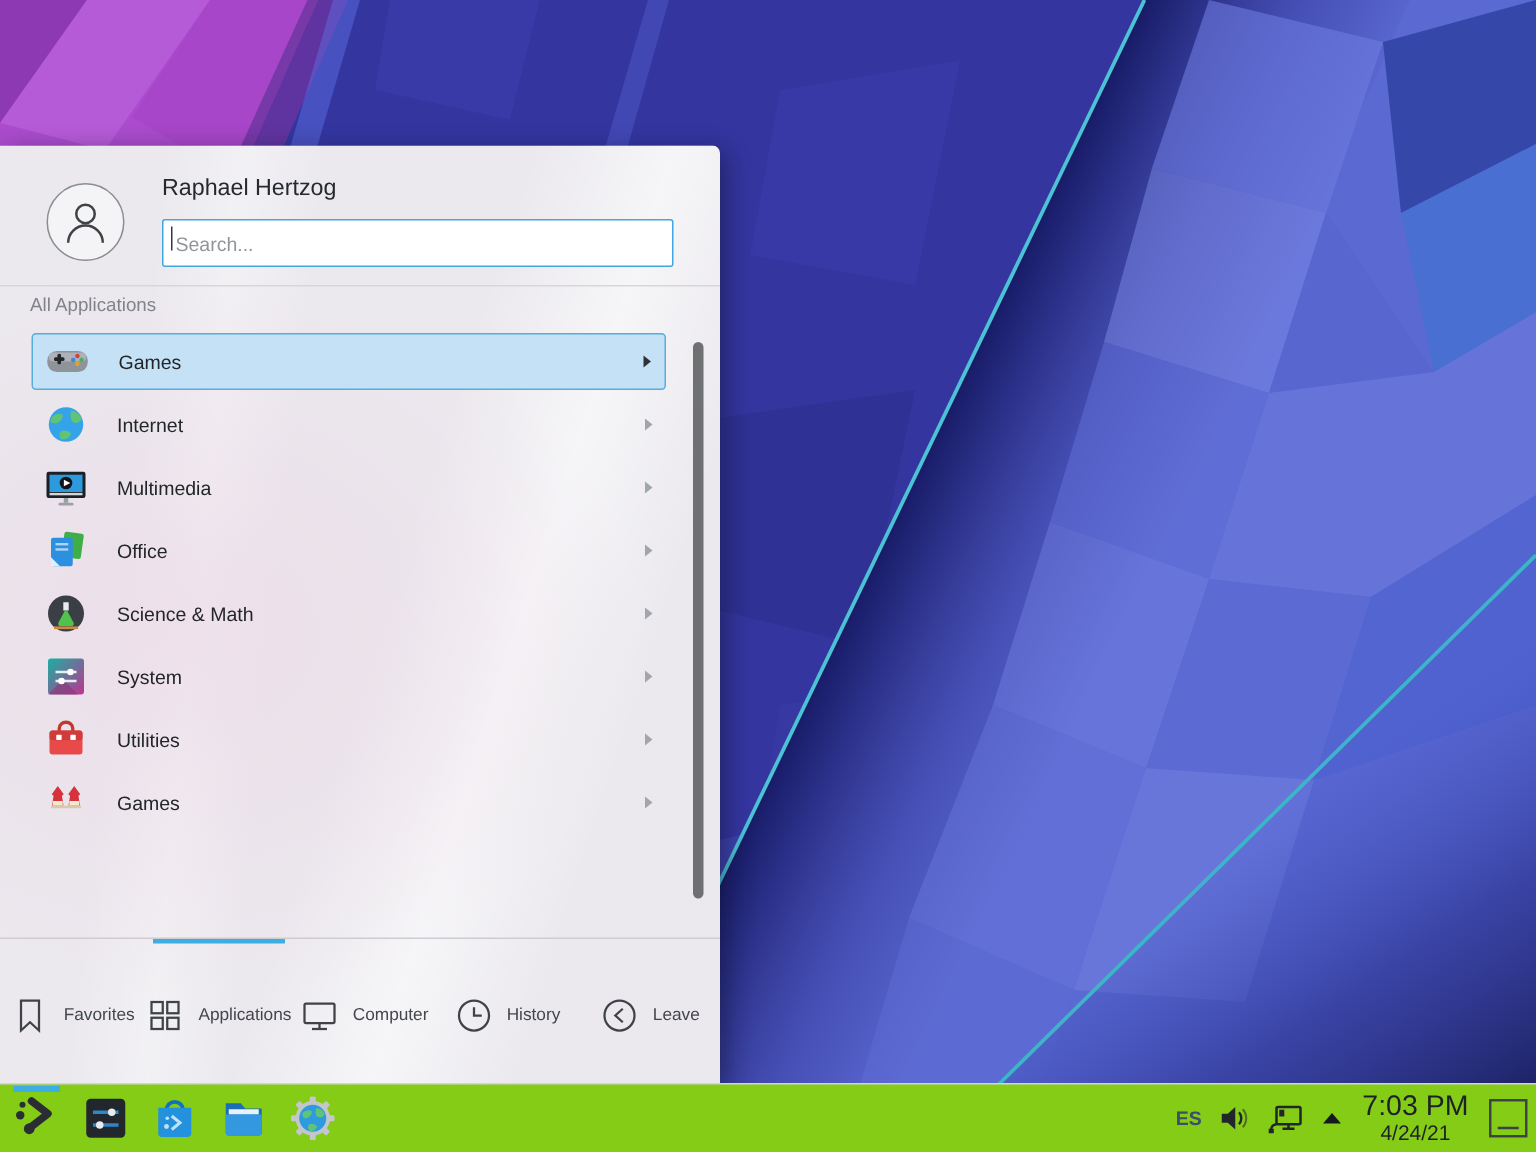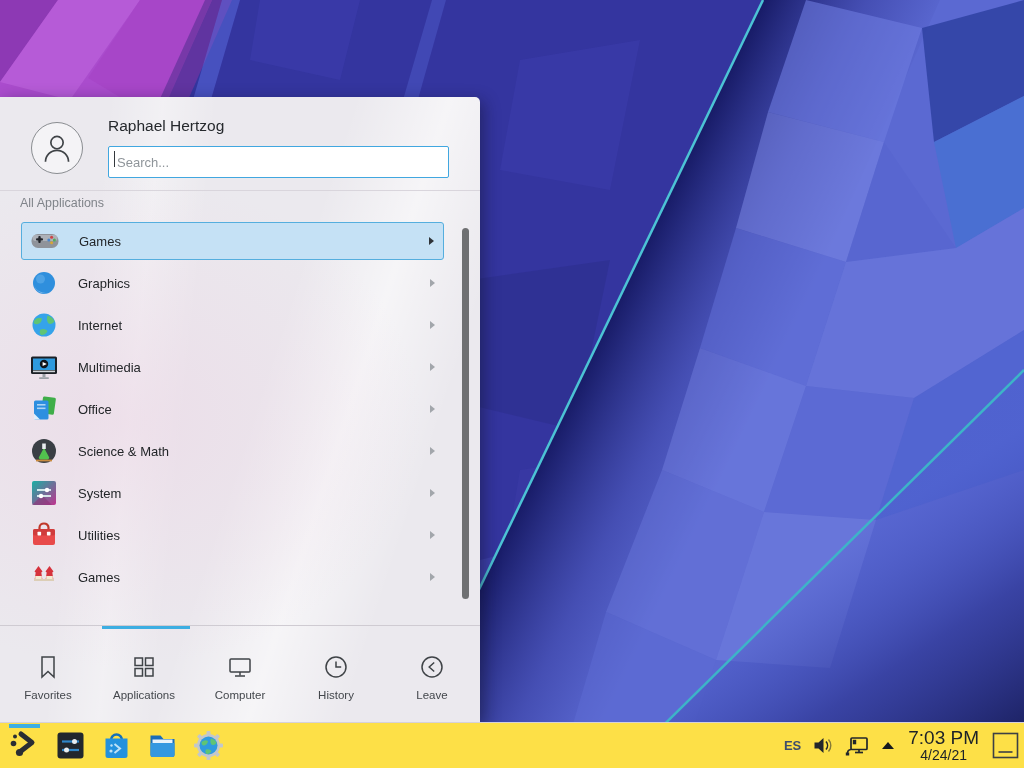--- a/index.html
+++ b/index.html
@@ -53,28 +53,28 @@
     border-top:4.5px solid transparent;border-bottom:4.5px solid transparent;
   }
   .menu-row.selected .row-arrow{border-left-color:#2f3338;}
 
   .scrollbar{position:absolute;right:11px;top:131px;width:7px;height:371px;border-radius:3.5px;background:#6f7072;}
 
   .list-divider{position:absolute;left:0;right:0;top:528px;height:1px;background:#cfcbd2;}
   .tab-indicator{position:absolute;left:102px;top:529px;width:88px;height:3px;background:#3daee2;}
 
   .tab-bar{position:absolute;left:0;top:532px;width:100%;height:93px;display:flex;}
-  .tab{flex:1;display:flex;flex-direction:column;align-items:center;justify-content:center;gap:7px;padding-top:2px;}
+  .tab{flex:1;display:flex;flex-direction:row;align-items:center;justify-content:center;gap:7px;padding-top:2px;}
   .tab svg{width:30px;height:30px;}
   .tab-label{font-size:11.5px;color:#43474c;}
 
   
   .taskbar{
     position:absolute;left:0;bottom:0;width:100%;height:46px;box-sizing:border-box;
-    background:#fde047;border-top:1px solid #d6d1da;
+    background:#84cc16;border-top:1px solid #d6d1da;
   }
   .task-apps{position:absolute;left:8px;top:0;height:100%;display:flex;align-items:center;gap:13px;}
   .task-app{width:33px;height:33px;position:relative;flex:none;}
   .task-app svg{width:33px;height:33px;display:block;}
   .active-stripe{position:absolute;left:1px;top:-5px;width:31px;height:3.5px;background:#3daee2;}
 
   .tray{position:absolute;right:5px;top:0;height:100%;display:flex;align-items:center;gap:11px;}
   .kb-layout{font-size:13px;font-weight:bold;color:#3d4e6b;}
   .clock{text-align:center;line-height:1.08;color:#1d2228;margin:0 2px;}
   .clock .time{font-size:19px;}
@@ -164,29 +164,20 @@
         <rect x="9.3" y="10.9" width="2.4" height="7" rx="1" fill="#23262b"></rect>
         <circle cx="22.6" cy="12.3" r="1.5" fill="#cc4444"></circle>
         <circle cx="25.4" cy="15" r="1.5" fill="#4fae5c"></circle>
         <circle cx="19.8" cy="15" r="1.5" fill="#4a86cc"></circle>
         <circle cx="22.6" cy="17.7" r="1.5" fill="#d7a636"></circle>
       </svg>
       <span class="row-label">Games</span>
       <span class="row-arrow"></span>
     </div>
 
-    <div class="menu-row">
-      <svg class="row-icon" viewBox="0 0 32 32">
-        <circle cx="16" cy="16" r="11" fill="#2f8fdd"></circle>
-        <path d="M6 19 a11 11 0 0 0 13 7 a14 14 0 0 1 -13 -7 z" fill="#8ec7f2" opacity=".8"></path>
-        <circle cx="12.5" cy="12" r="4.5" fill="#5aaae8" opacity=".7"></circle>
-      </svg>
-      <span class="row-label">Graphics</span>
-      <span class="row-arrow"></span>
-    </div>
 
     <div class="menu-row">
       <svg class="row-icon" viewBox="0 0 32 32">
         <circle cx="16" cy="16" r="11.5" fill="#35a3ea"></circle>
         <path d="M6.5 11 q4 -3.5 7.5 -1.5 q-0.5 4.5 -4 5.5 q-3.5 0.8 -4.5 -1.5 z" fill="#5fc475"></path>
         <path d="M19.5 6.5 q5.5 1.5 7 6 q-2.5 3.5 -6 2 q-2.5 -3.5 -1 -8 z" fill="#5fc475"></path>
         <path d="M12.5 20.5 q4.5 -1.5 7 1.5 q-2 4.5 -6.5 4 q-2.5 -2.5 -0.5 -5.5 z" fill="#5fc475"></path>
       </svg>
       <span class="row-label">Internet</span>
       <span class="row-arrow"></span>

